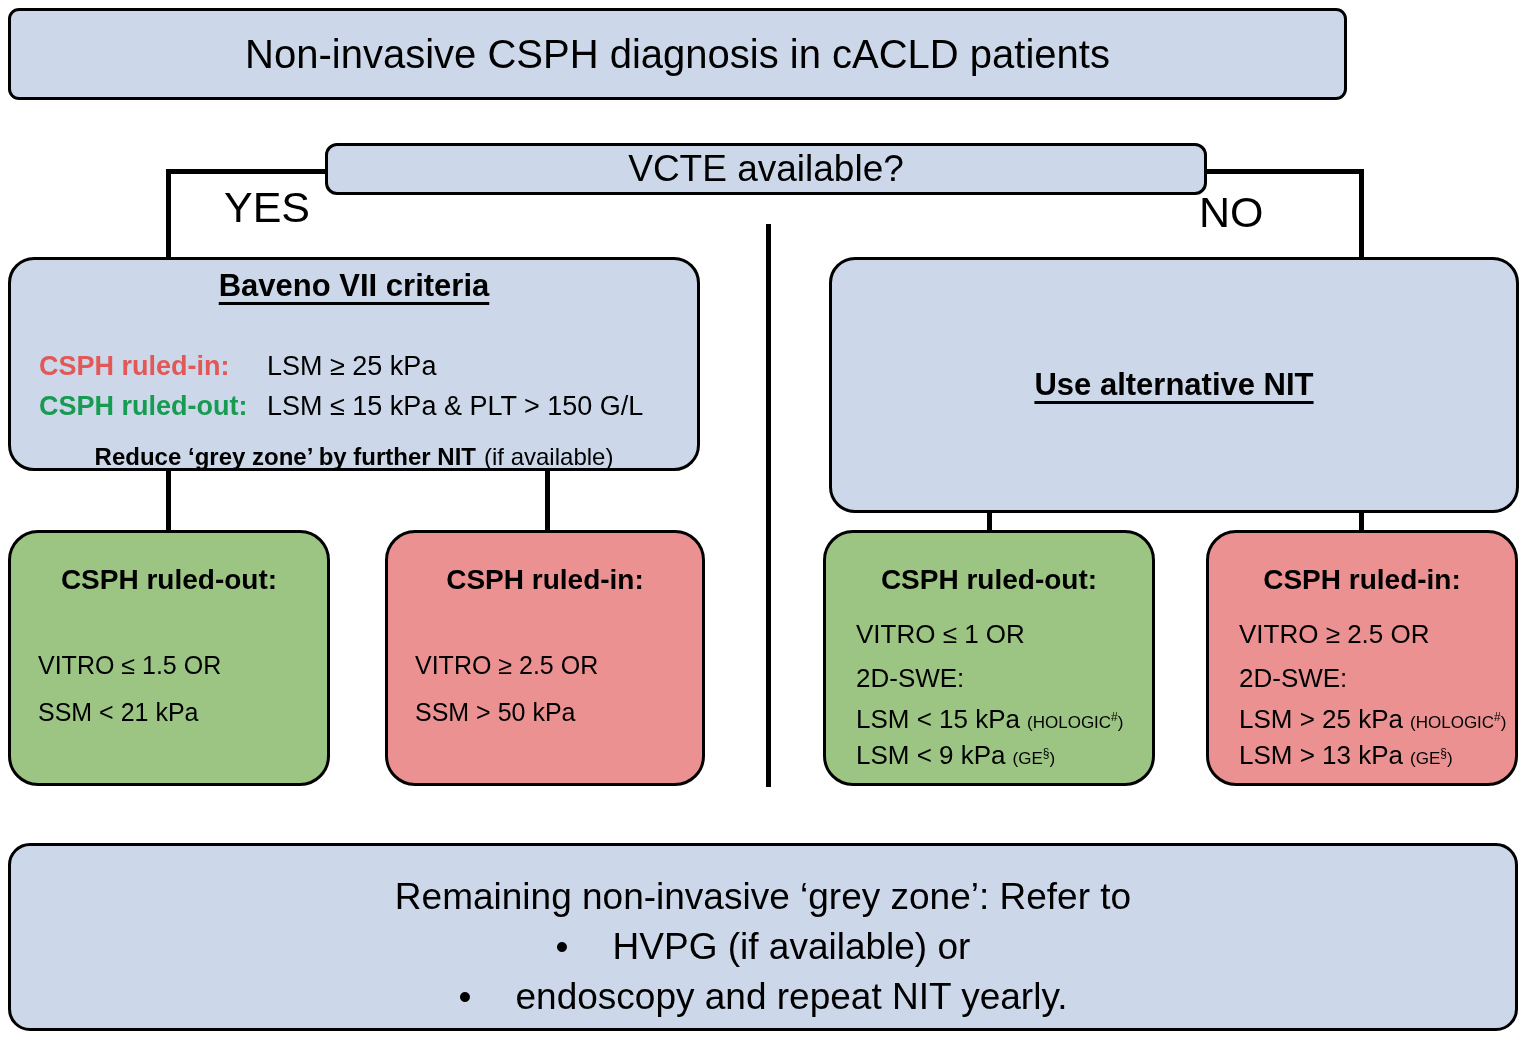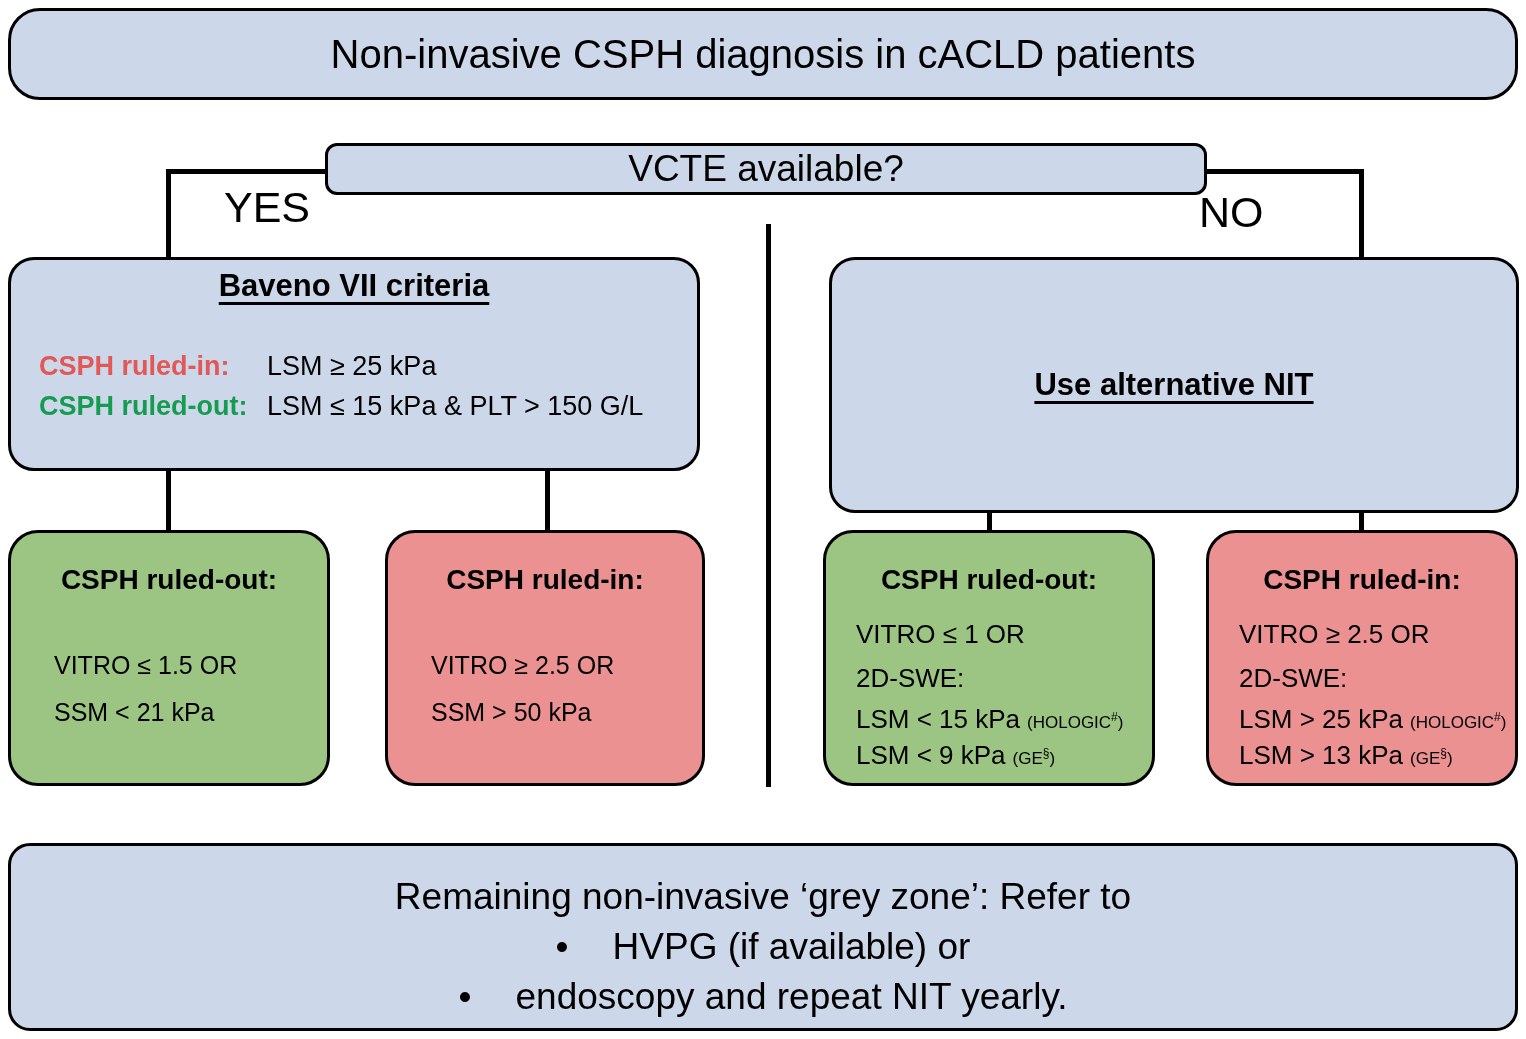--- a/index.html
+++ b/index.html
@@ -11,21 +11,21 @@
     position:relative;width:1526px;height:1039px;background:#ffffff;
     font-family:"Liberation Sans", sans-serif;color:#000;overflow:hidden;
   }
   .box{position:absolute;border:3px solid #000;box-sizing:border-box;background:var(--box-blue);}
   .blue{background:var(--box-blue);}
   .green{background:var(--box-green);}
   .red{background:var(--box-red);}
   .line{position:absolute;background:var(--line-black);}
   .center-flex{display:flex;align-items:center;justify-content:center;}
 
-  .title-box{left:8px;top:8px;width:1510px;height:92px;border-radius:32px;font-size:40px;}
+  .title-box{left:8px;top:8px;width:1339px;height:92px;border-radius:11px;font-size:40px;}
   .vcte-box{left:325px;top:143px;width:882px;height:52px;border-radius:12px;font-size:37px;}
   .branch-label{position:absolute;font-size:43px;line-height:43px;}
   .yes-label{left:224px;top:186px;}
   .no-label{left:1199px;top:191px;}
 
   .baveno-box{left:8px;top:257px;width:692px;height:214px;border-radius:26px;}
   .bv-title{margin-top:8px;text-align:center;font-size:31px;font-weight:bold;
     text-decoration:underline;text-decoration-thickness:3px;text-underline-offset:6px;}
   .bv-rows{margin-top:42px;padding-left:28px;font-size:27px;}
   .bv-row{display:flex;line-height:40px;}
@@ -39,21 +39,21 @@
   .alt-box{left:829px;top:257px;width:690px;height:256px;border-radius:26px;}
   .alt-title{font-size:31px;font-weight:bold;text-decoration:underline;
     text-decoration-thickness:3px;text-underline-offset:6px;}
 
   .outcome{top:530px;height:256px;border-radius:30px;}
   .oc-g1{left:8px;width:322px;}
   .oc-r1{left:385px;width:320px;}
   .oc-g2{left:823px;width:332px;}
   .oc-r2{left:1206px;width:312px;}
   .oc-title{margin-top:31px;text-align:center;font-size:28px;font-weight:bold;}
-  .oc-body-left{margin-top:46px;padding-left:43px;font-size:25px;}
+  .oc-body-left{margin-top:46px;padding-left:27px;font-size:25px;}
   .oc-body-left .oc-line{line-height:47px;}
   .oc-body-right{margin-top:22px;padding-left:30px;font-size:26px;}
   .oc-body-right .oc-line{line-height:33px;margin-bottom:11px;}
   .oc-body-right .oc-line:nth-child(2){margin-bottom:8px;}
   .oc-body-right .oc-line:nth-child(3){margin-bottom:0;}
   .oc-body-right .oc-line:nth-child(4){margin-bottom:0;}
   .suffix{font-size:17px;margin-left:7px;}
   .suffix sup{font-size:12px;line-height:0;}
 
   .footer-box{left:8px;top:843px;width:1510px;height:188px;border-radius:22px;padding-top:26px;}
@@ -89,20 +89,23 @@
     <div class="bv-title">Baveno VII criteria</div>
     <div class="bv-rows">
       <div class="bv-row">
         <span class="bv-label in">CSPH ruled-in:</span>
         <span class="bv-value">LSM ≥ 25 kPa</span>
       </div>
       <div class="bv-row">
         <span class="bv-label out">CSPH ruled-out:</span>
         <span class="bv-value">LSM ≤ 15 kPa &amp; PLT &gt; 150 G/L</span>
       </div>
+    </div>
+    <div class="bv-note">
+      <span class="b">Reduce ‘grey zone’ by further NIT</span><span class="r">(if available)</span>
     </div>
   </div>
 
   <div class="box blue alt-box center-flex">
     <span class="alt-title">Use alternative NIT</span>
   </div>
 
   <div class="box green outcome oc-g1">
     <div class="oc-title">CSPH ruled-out:</div>
     <div class="oc-body-left">

